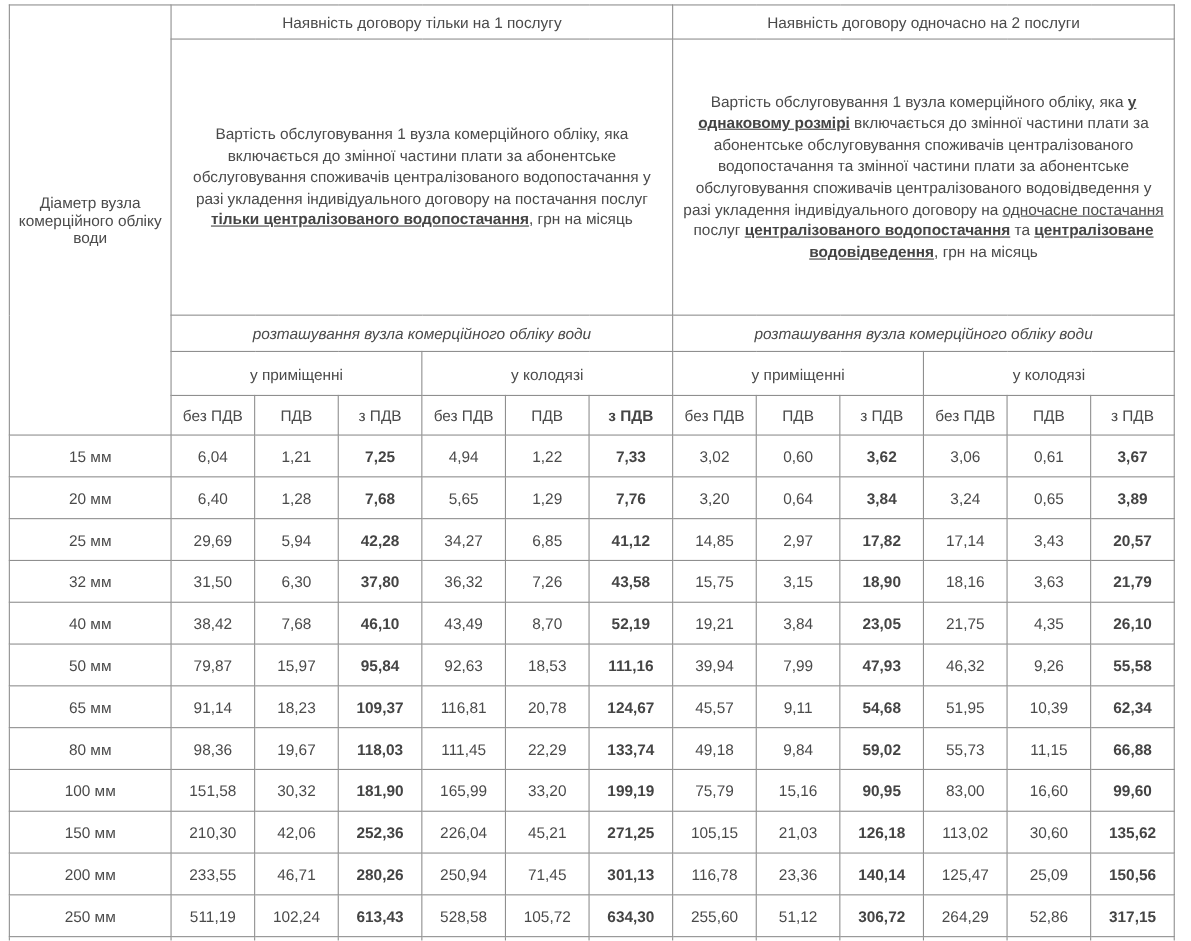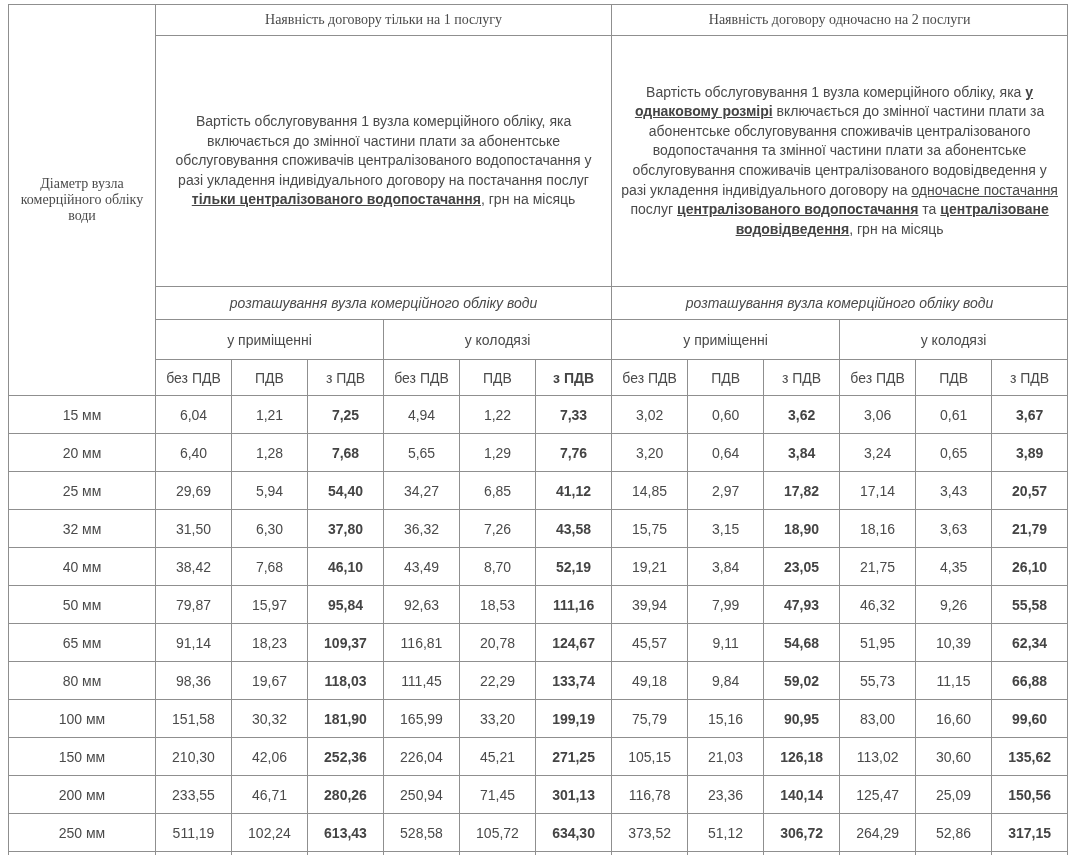--- a/index.html
+++ b/index.html
@@ -24,21 +24,21 @@
     border: 1px solid #8f8f8f;
     text-align: center;
     vertical-align: middle;
     font-size: 14px;
     padding: 2px 4px;
     overflow: hidden;
   }
   col.c-diam { width: 147px; }
   col.c-val  { width: 76px; }
 
-  tr.r-title td   { height: 26px; font-family: Liberation Serif, serif; }
+  tr.r-title td   { height: 26px; }
   tr.r-desc td    { height: 242px; padding: 4px 8px; text-align: center; }
   tr.r-loc td     { height: 28px; font-style: italic; }
   tr.r-place td   { height: 35px; }
   tr.r-vat td     { height: 31px; }
   tbody tr td     { height: 33px; }
 
   td.desc-cell {
     font-size: 13.5px;
     line-height: 1.4;
   }
@@ -129,21 +129,21 @@
           <td>0,64</td>
           <td class="bold-cell">3,84</td>
           <td>3,24</td>
           <td>0,65</td>
           <td class="bold-cell">3,89</td>
         </tr>
         <tr>
           <td>25 мм</td>
           <td>29,69</td>
           <td>5,94</td>
-          <td class="bold-cell">54,40</td>
+          <td class="bold-cell">42,28</td>
           <td>34,27</td>
           <td>6,85</td>
           <td class="bold-cell">41,12</td>
           <td>14,85</td>
           <td>2,97</td>
           <td class="bold-cell">17,82</td>
           <td>17,14</td>
           <td>3,43</td>
           <td class="bold-cell">20,57</td>
         </tr>
@@ -268,21 +268,21 @@
           <td class="bold-cell">150,56</td>
         </tr>
         <tr>
           <td>250 мм</td>
           <td>511,19</td>
           <td>102,24</td>
           <td class="bold-cell">613,43</td>
           <td>528,58</td>
           <td>105,72</td>
           <td class="bold-cell">634,30</td>
-          <td>373,52</td>
+          <td>255,60</td>
           <td>51,12</td>
           <td class="bold-cell">306,72</td>
           <td>264,29</td>
           <td>52,86</td>
           <td class="bold-cell">317,15</td>
         </tr>
         <tr>
           <td>300 мм</td>
           <td>511,19</td>
           <td>102,24</td>

